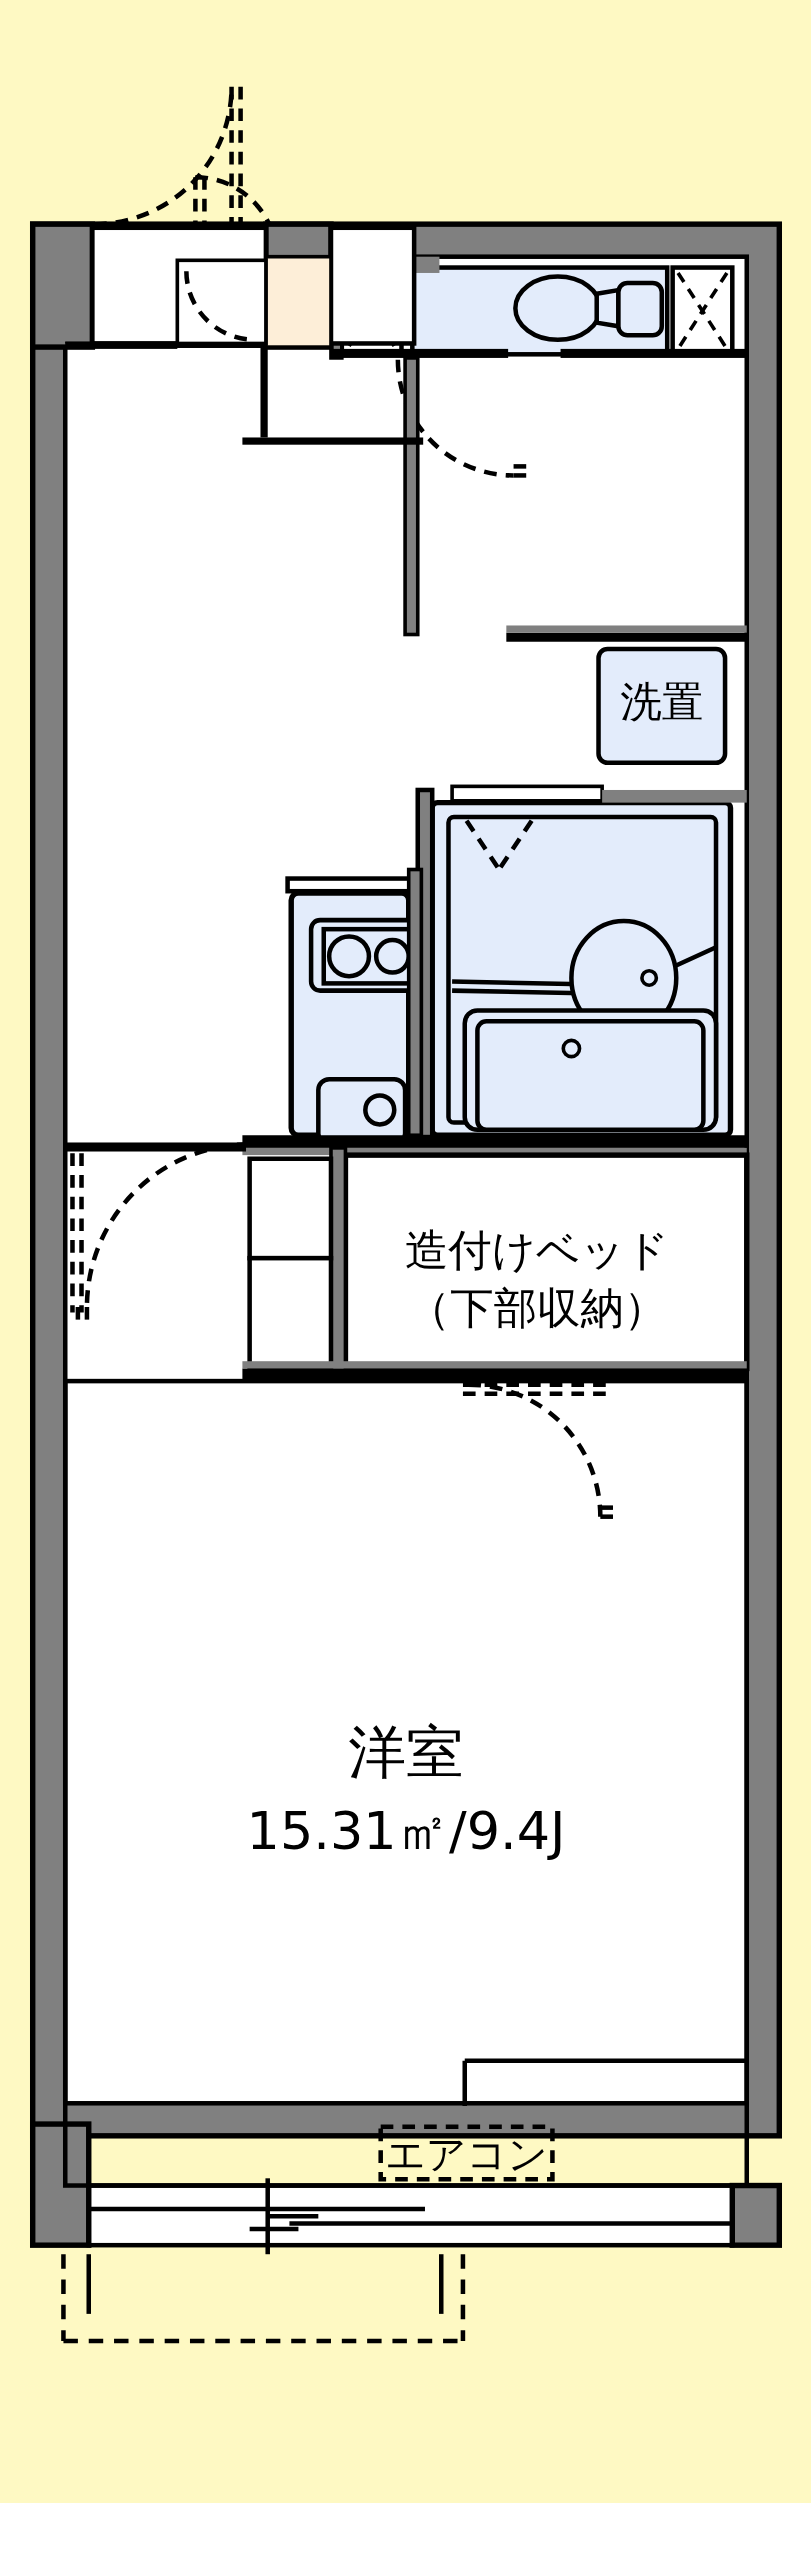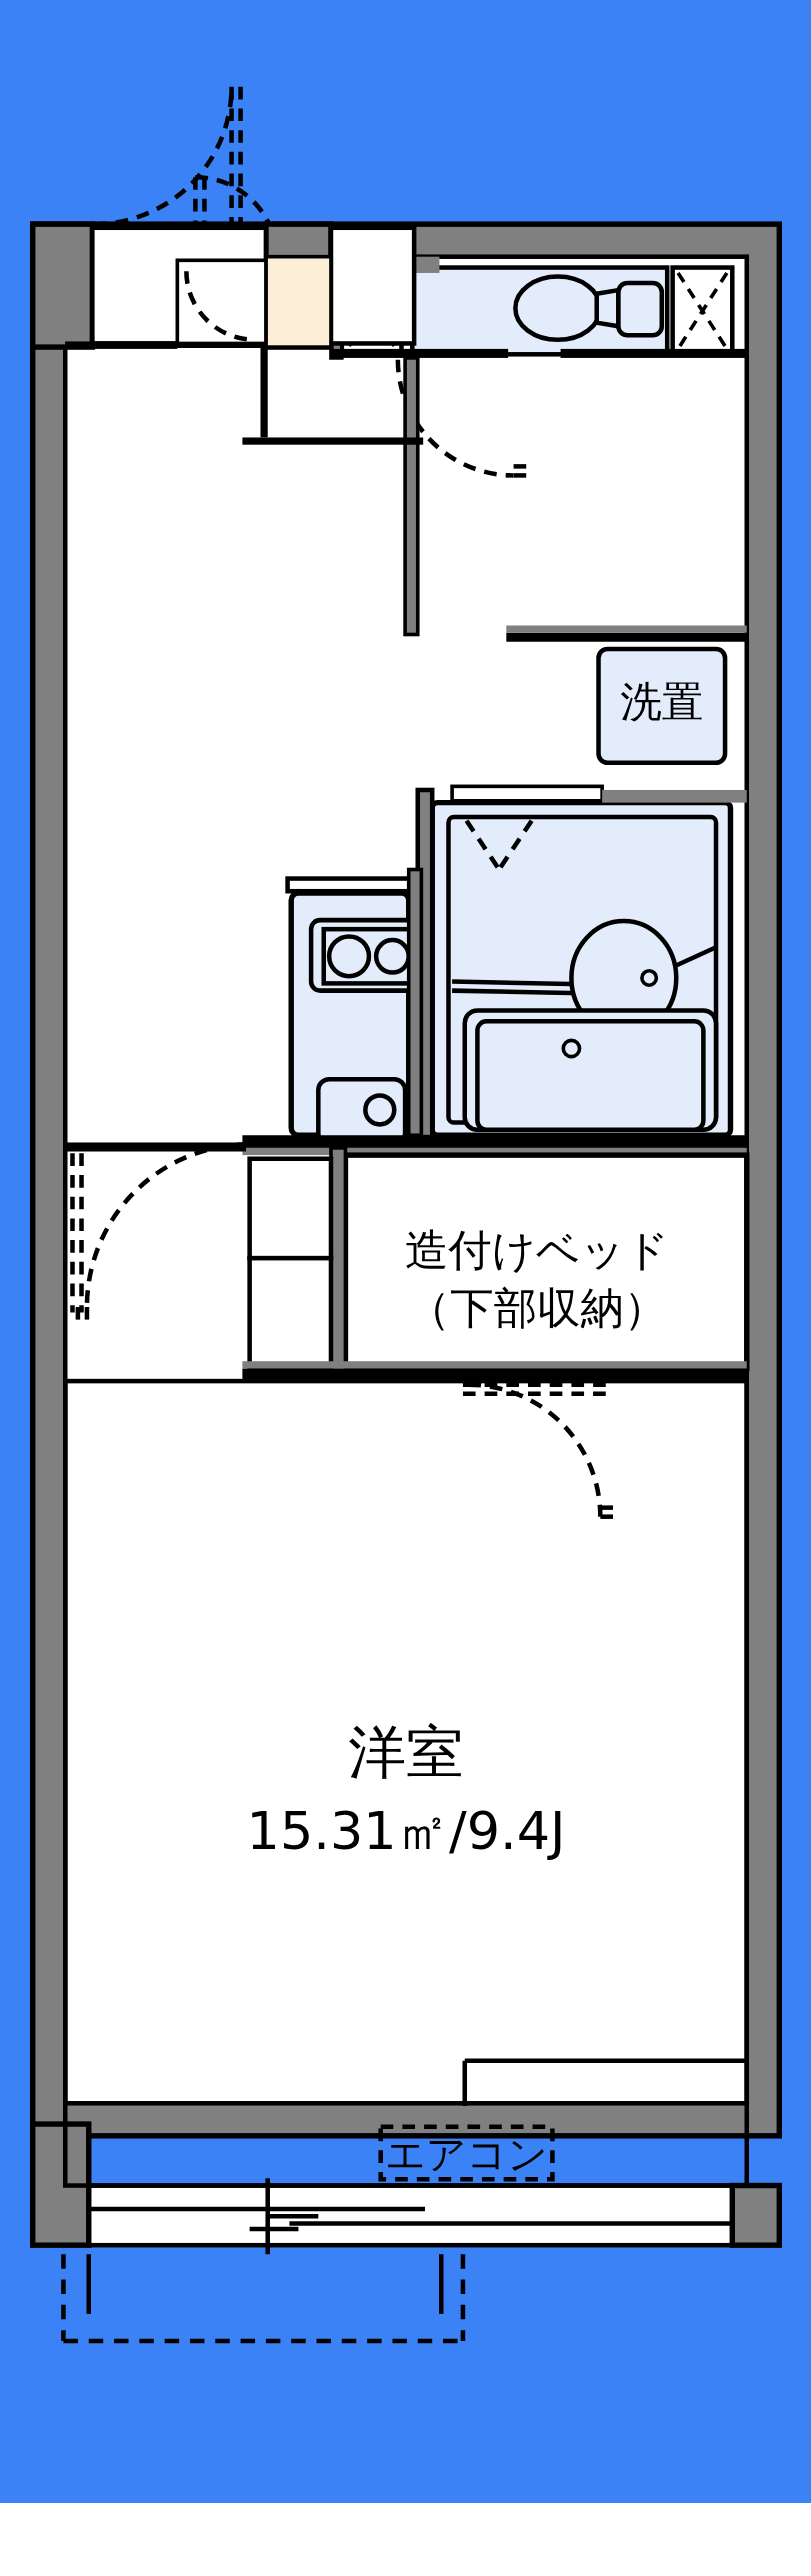--- a/index.html
+++ b/index.html
@@ -10,21 +10,21 @@
   body {
     width: 812px;
     height: 2576px;
     font-family: "Liberation Sans", sans-serif;
     overflow: hidden;
   }
   #floorplan-root {
     position: relative;
     width: 812px;
     height: 2503px;
-    background: #3b82f6;
+    background: #fef9c3;
   }
   svg.plan {
     display: block;
     width: 812px;
     height: 2576px;
   }
   .jp-label {
     font-family: "DejaVu Sans", "Liberation Sans", sans-serif;
     fill: #000000;
   }

